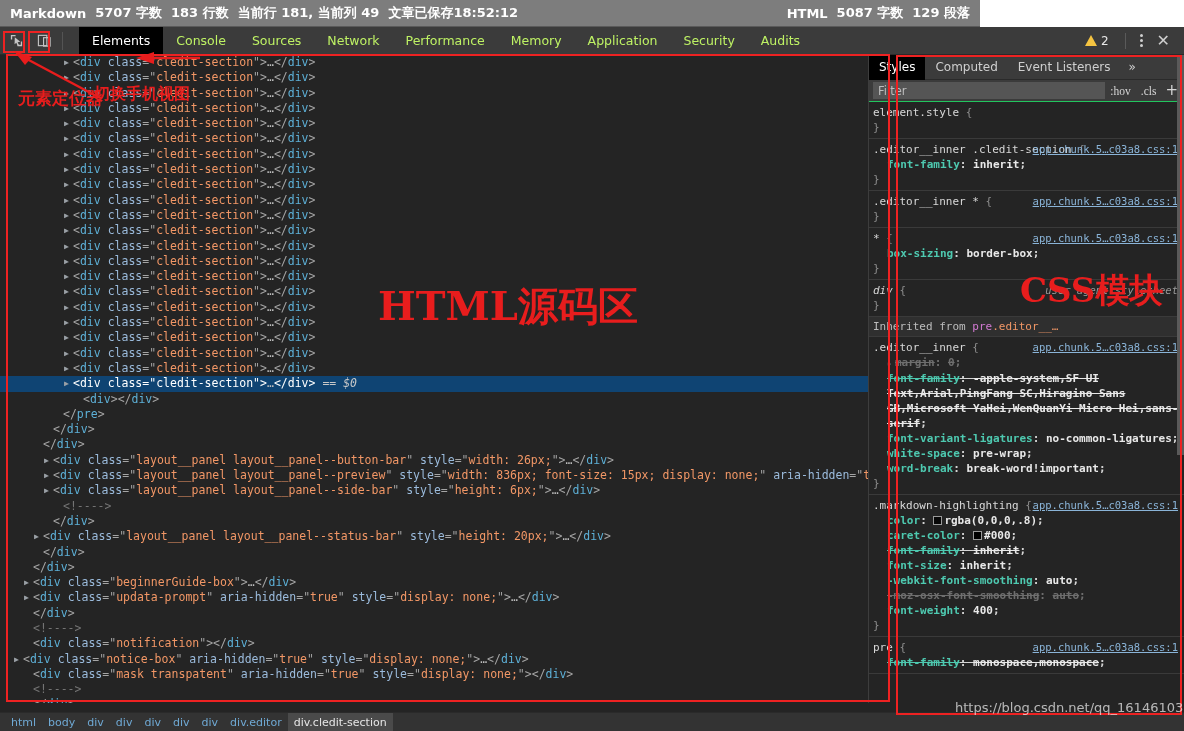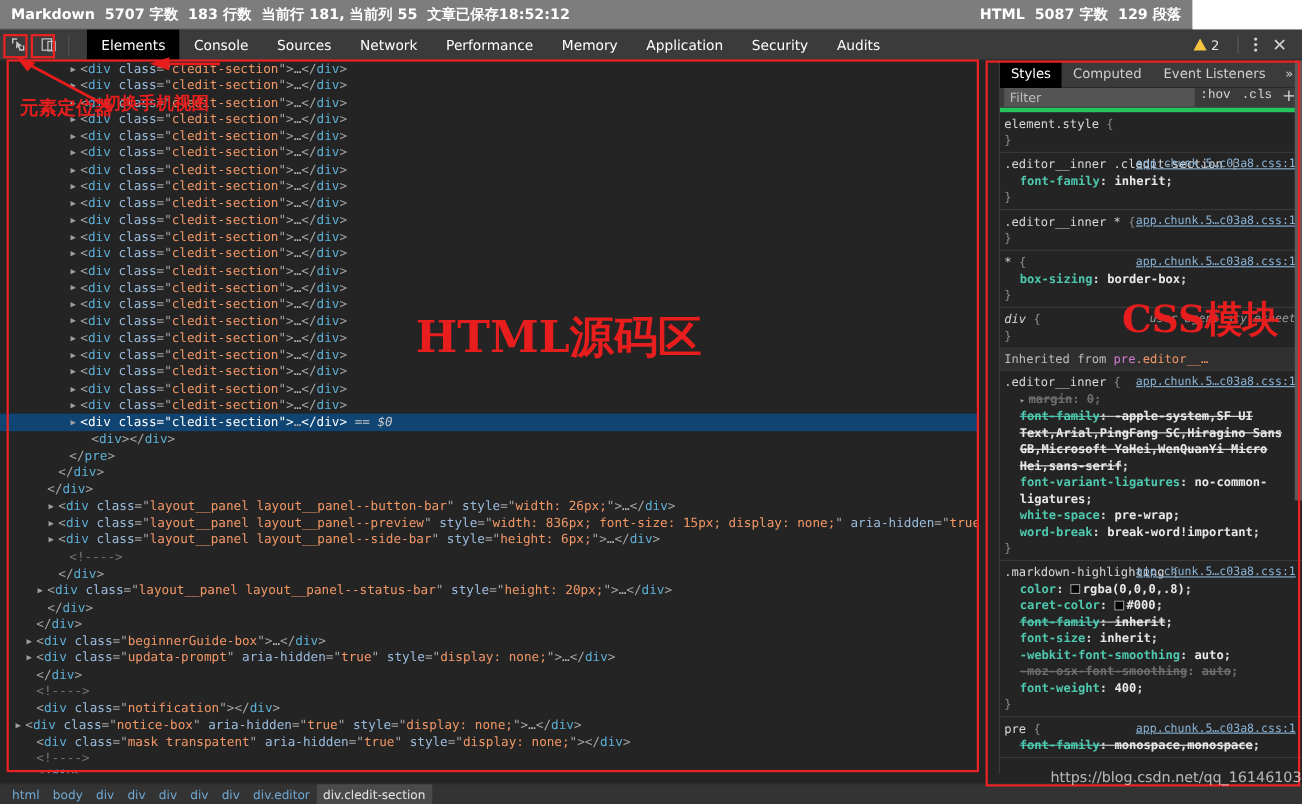--- a/index.html
+++ b/index.html
@@ -10,21 +10,21 @@
   body {
     width: 1184px; height: 731px;
     font-family: "DejaVu Sans", "Liberation Sans", sans-serif;
     overflow: hidden;
     position: relative;
   }
 
   
   #editor-statusbar {
     position: absolute; left: 0; top: 0;
-    width: 1084px; height: 27px;
+    width: 980px; height: 27px;
     background: #7d7d7d;
     color: #ffffff;
     display: flex; align-items: center;
     font-size: 13px; font-weight: bold;
     padding: 0 10px;
     border-bottom: 1px solid #5a5a5a;
   }
   #editor-statusbar .left { display: flex; align-items: center; gap: 9px; }
   #editor-statusbar .right { margin-left: auto; display: flex; align-items: center; gap: 9px; }
   .sb-item { white-space: nowrap; letter-spacing: 0; }
@@ -51,21 +51,21 @@
     display: flex; align-items: center; justify-content: center;
     color: #c5c5c5;
     position: relative;
   }
   .tool-icon-btn svg { display: block; }
   .tb-sep { width: 1px; height: 18px; background: #545454; margin: 0 6px; }
   .tabs { display: flex; align-items: center; height: 28px; margin-left: 10px; }
   .tab {
     padding: 0 13px; height: 28px;
     display: flex; align-items: center;
-    font-size: 12.5px; color: #ffffff;
+    font-size: 12.5px; color: #bef264;
     white-space: nowrap;
   }
   .tab.active { background: #000000; color: #ffffff; }
   .tb-right { margin-left: auto; display: flex; align-items: center; height: 28px; padding-right: 6px; }
   .warn-group { display:flex; align-items:center; gap:4px; font-size:12px; color:#e8e8e8; margin-right: 8px;}
   .warn-tri { width:0;height:0;border-left:6px solid transparent;border-right:6px solid transparent;border-bottom:11px solid #f5c441; position:relative;}
   .vsep { width:1px;height:16px;background:#5a5a5a;margin:0 8px;}
   .kebab { display:flex;flex-direction:column;gap:2px;align-items:center;padding:0 6px;}
   .kebab i { width:3px;height:3px;background:#cfcfcf;border-radius:50%;display:block;}
   .close-x { font-size:16px;color:#cfcfcf;padding:0 8px;line-height:1;}
@@ -116,50 +116,50 @@
     font-size: 11px; color: #6fa9d4;
     font-family: "DejaVu Sans", "Liberation Sans", sans-serif;
     padding-left: 5px;
   }
   .crumb { padding: 0 6px; height: 19px; display: flex; align-items: center; white-space: nowrap; }
   .crumb.active { background: #4a4a4a; color: #e6e6e6; }
 
   
   #styles-pane {
     position: absolute; right: 0; top: 28px;
-    width: 276px; height: 648px;
+    width: 316px; height: 648px;
     background: #242424;
     border-left: 1px solid #3d3d3d;
     overflow: hidden;
     font-family: "DejaVu Sans Mono", "Liberation Mono", monospace;
     font-size: 11px;
   }
   #styles-tabs {
     height: 25px; background: #3b3b3b; display: flex; align-items: center;
     font-family: "DejaVu Sans", "Liberation Sans", sans-serif;
     border-bottom: 1px solid #2a2a2a;
   }
   .stab { padding: 0 10px; height: 25px; display:flex;align-items:center; font-size: 12px; color: #cfcfcf; white-space: nowrap;}
   .stab.active { background: #000; color: #fff; }
   .chev { padding: 0 8px; color: #cfcfcf; font-size: 12px; }
 
   #filter-row {
-    height: 22px; display: flex; 
-    background: #3b3b3b; border-bottom: 4px solid #22c55e;
+    height: 22px; display: flex; align-items: center;
+    background: #3b3b3b; border-bottom: 1px solid #22c55e;
     font-family: "DejaVu Sans", "Liberation Sans", sans-serif;
   }
   #filter-input {
     flex: 1; height: 17px; margin-left: 4px;
     background: #555555; border: none; outline: none;
     color: #d6d6d6; font-size: 11.5px; padding: 0 5px;
     font-family: "DejaVu Sans", "Liberation Sans", sans-serif;
   }
   #filter-input::placeholder { color: #bdbdbd; }
   .fbtn { font-size: 11.5px; color: #d6d6d6; padding: 0 5px; white-space: nowrap;
-          font-family: Liberation Mono, monospace;}
+          font-family: Liberation Serif, serif;}
   .plus { font-size: 15px; color: #d6d6d6; padding: 0 6px 0 4px; line-height: 1;}
 
   .css-block {
     padding: 3px 0 3px 4px;
     border-bottom: 1px solid #3a3a3a;
     line-height: 15px;
     position: relative;
   }
   .sel-name { color: #d8d8d8; }
   .sel-name.ua { font-style: italic; color: #d8d8d8; }
@@ -207,21 +207,21 @@
   }
 </style>
 </head>
 <body>
 
 <div id="editor-statusbar">
   <div class="left">
     <span class="sb-item">Markdown</span>
     <span class="sb-item">5707 字数</span>
     <span class="sb-item">183 行数</span>
-    <span class="sb-item">当前行 181, 当前列 55</span>
+    <span class="sb-item">当前行 181, 当前列 49</span>
     <span class="sb-item">文章已保存18:52:12</span>
   </div>
   <div class="right">
     <span class="sb-item">HTML</span>
     <span class="sb-item">5087 字数</span>
     <span class="sb-item">129 段落</span>
   </div>
 </div>
 
 <div id="devtools">

